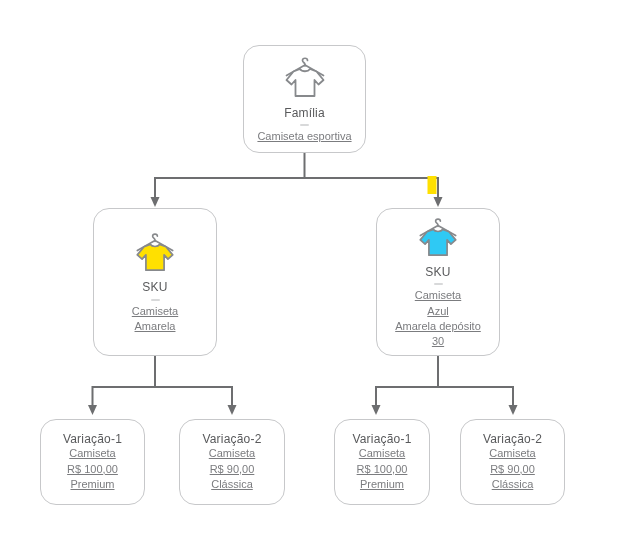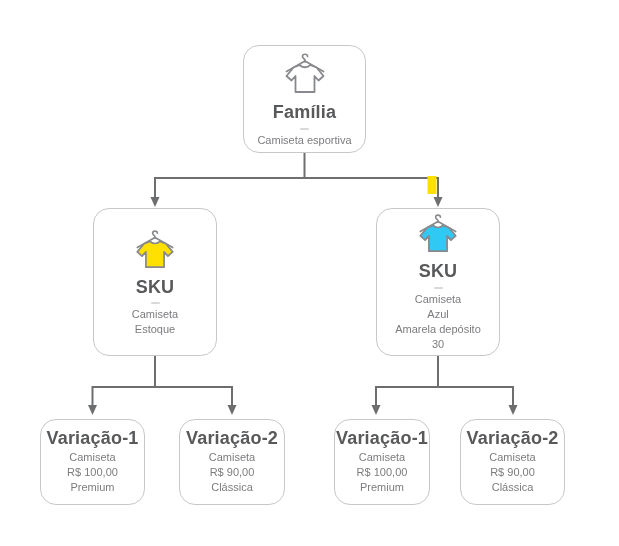--- a/index.html
+++ b/index.html
@@ -28,36 +28,37 @@
     background:#fff;
     border:1.6px solid var(--node-border);
     border-radius:16px;
     display:flex;
     flex-direction:column;
     align-items:center;
     justify-content:center;
     text-align:center;
   }
   .node-title{
-    font-size:18px;
-    font-weight:bold;
+    font-size:12px;
+    font-weight:normal;
     color:var(--title-text);
     letter-spacing:.2px;
     line-height:1.2;
   }
   .title-dash{
     width:9px;height:2px;
     background:#d8d9da;
     border-radius:1px;
     margin:4px auto 3px auto;
   }
   .node-line{
     font-size:11px;
     color:var(--body-text);
     line-height:1.38;
+    text-decoration:underline;
   }
   .icon-wrap{line-height:0;margin-bottom:6px;}
   .shirt-outline-only .shirt{fill:#ffffff;}
   .shirt-yellow .shirt{fill:var(--shirt-yellow);}
   .shirt-blue .shirt{fill:var(--shirt-blue);}
   .tshirt-svg .hanger{stroke:var(--shirt-outline);stroke-width:3.4;fill:none;stroke-linecap:round;}
   .tshirt-svg .shirt{stroke:var(--shirt-outline);stroke-width:3.6;stroke-linejoin:round;}
   .conn{stroke:var(--connector);stroke-width:2;fill:none;}
   .arrow{fill:var(--connector);stroke:none;}
   .hl{fill:var(--highlight-yellow);}
@@ -105,21 +106,21 @@
     <span class="icon-wrap shirt-yellow">
       <svg class="tshirt-svg" width="48" height="44" viewBox="0 0 100 92">
         <path class="hanger" d="M50,24 v-3 c0,-4 -5,-4 -5,-8 c0,-6 10,-6 10,0"></path>
         <path class="hanger" d="M50,22 L13,43 M50,22 L87,43"></path>
         <path class="shirt" d="M40,30 C44,36 56,36 60,30 L73,35 L87,52 L77,61 L69,52 L69,84 L31,84 L31,52 L23,61 L13,52 L27,35 Z"></path>
       </svg>
     </span>
     <div class="node-title">SKU</div>
     <div class="title-dash"></div>
     <div class="node-line">Camiseta</div>
-    <div class="node-line">Estoque</div>
+    <div class="node-line">Amarela</div>
   </div>
 
   <div class="node" style="left:376px;top:208px;width:124px;height:148px;">
     <span class="icon-wrap shirt-blue">
       <svg class="tshirt-svg" width="48" height="44" viewBox="0 0 100 92">
         <path class="hanger" d="M50,24 v-3 c0,-4 -5,-4 -5,-8 c0,-6 10,-6 10,0"></path>
         <path class="hanger" d="M50,22 L13,43 M50,22 L87,43"></path>
         <path class="shirt" d="M40,30 C44,36 56,36 60,30 L73,35 L87,52 L77,61 L69,52 L69,84 L31,84 L31,52 L23,61 L13,52 L27,35 Z"></path>
       </svg>
     </span>

